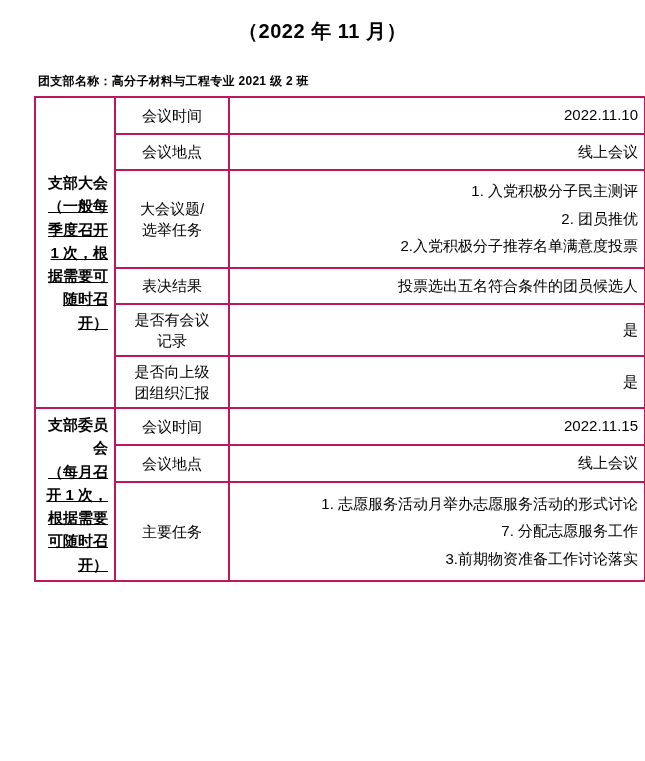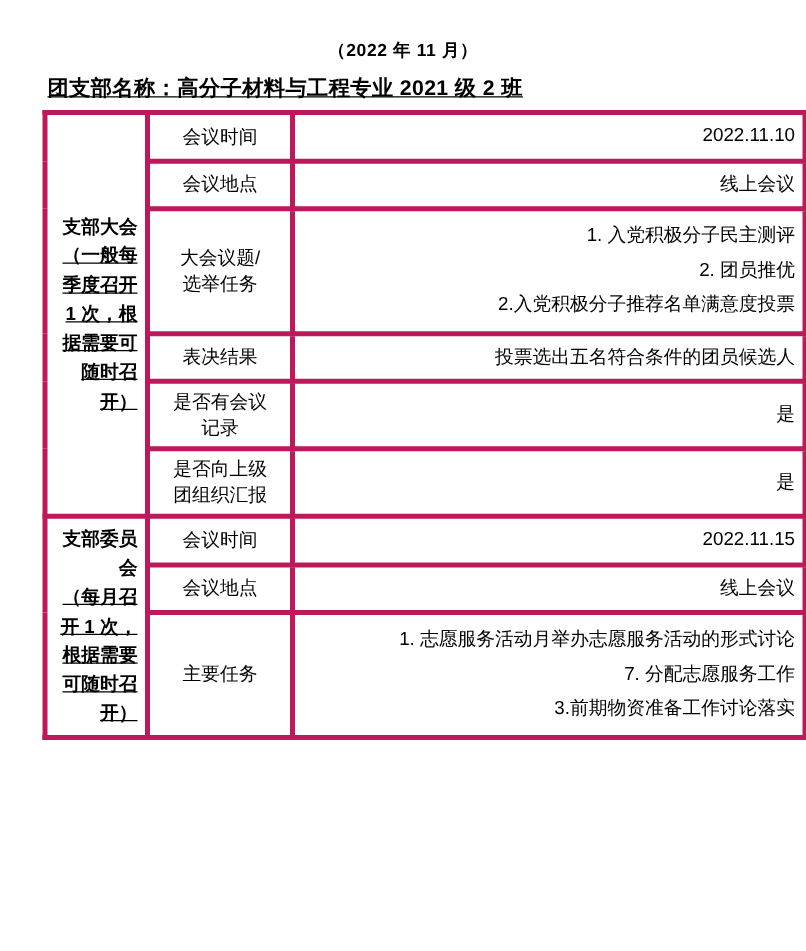--- a/index.html
+++ b/index.html
@@ -24,45 +24,44 @@
   .doc-title {
     text-align: center;
     font-size: 21px;
     font-weight: bold;
     letter-spacing: 1px;
     margin-top: 20px;
     line-height: 1.3;
   }
   .doc-subtitle {
     text-align: center;
-    font-size: 14px;
+    font-size: 20px;
     font-weight: bold;
-    margin-top: 32px;
+    margin-top: 18px;
     letter-spacing: 0.5px;
   }
   .branch-line {
-    font-size: 17px;
+    font-size: 12px;
     font-weight: bold;
-    margin-top: 9px;
+    margin-top: 28px;
     margin-left: 28px;
     margin-bottom: 6px;
     letter-spacing: 0.3px;
-    text-decoration: underline;
   }
   .branch-line .bl-value {
     font-weight: bold;
   }
   table.meeting-table {
     border-collapse: collapse;
     width: 612px;
     margin-left: 24px;
     table-layout: fixed;
   }
   table.meeting-table td {
-    border: 4px solid #be185d;
+    border: 2px solid #be185d;
     padding: 4px 6px;
     vertical-align: middle;
     font-size: 15px;
   }
   td.col-section {
     width: 66px;
     text-align: right;
     font-weight: bold;
     font-size: 15px;
     line-height: 1.55;

